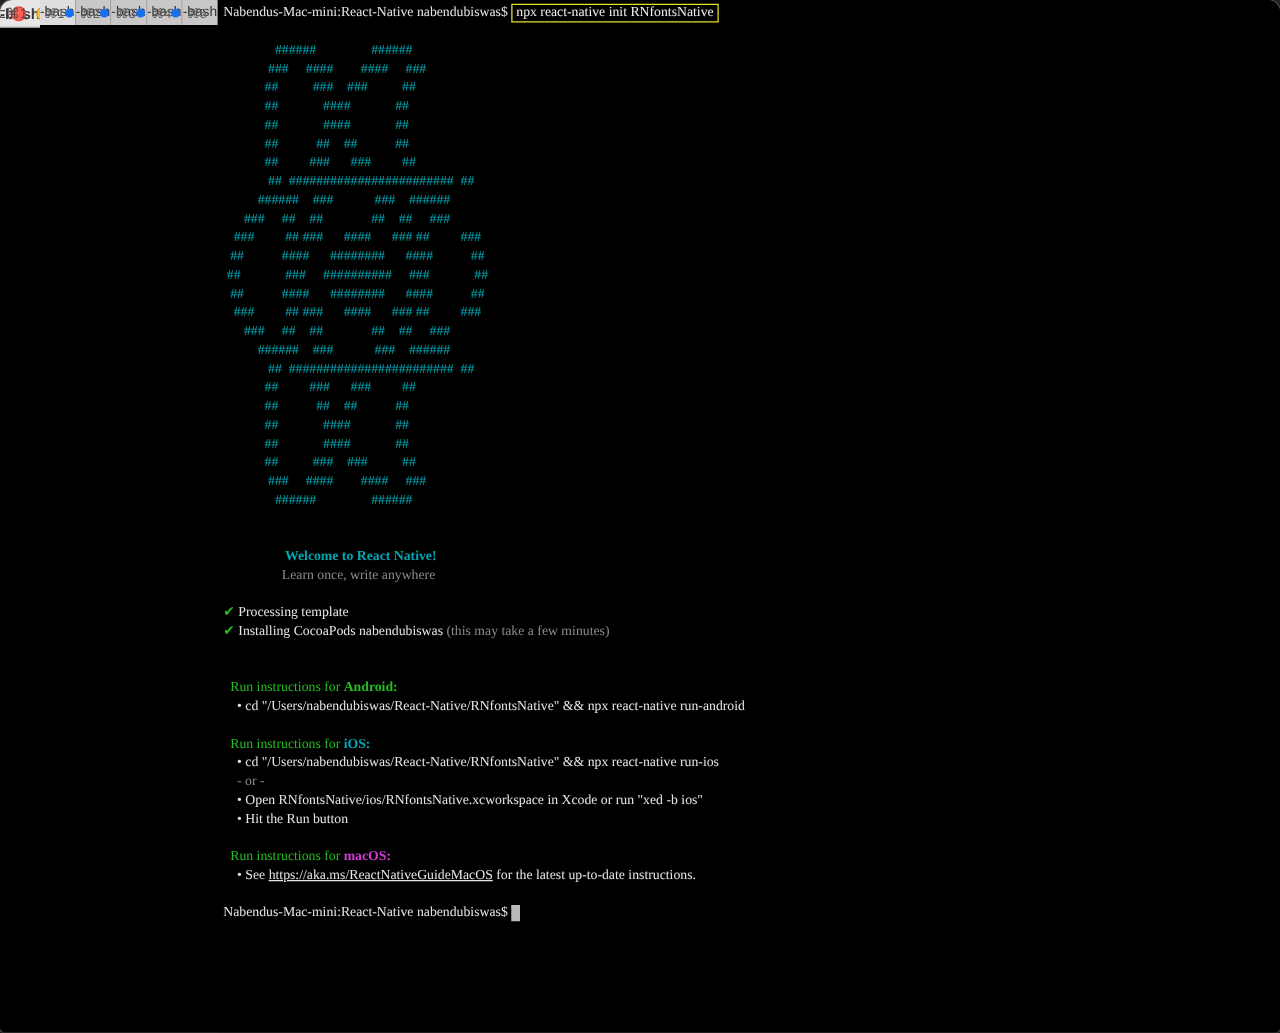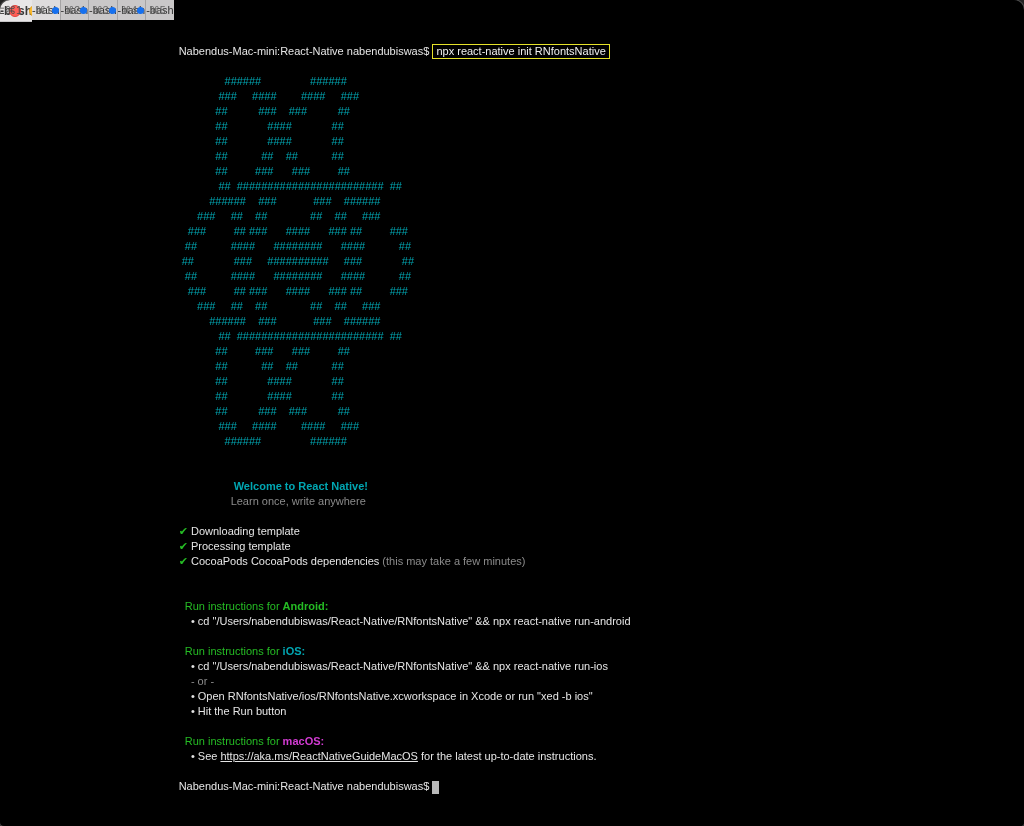--- a/index.html
+++ b/index.html
@@ -25,22 +25,22 @@
          background:#c9c7c8; border-right:1px solid #a5a3a4; font-size:11px; color:#333; cursor:pointer; }
   .tab:last-child { border-right:none; }
   .tab.active { background:#dedcdd; }
   .tab-right { position:absolute; right:8px; display:flex; align-items:center; gap:5px; }
   .tab-shortcut { color:#636363; font-size:10.5px; }
   .dot { width:7px; height:7px; border-radius:50%; background:#126eb5 }
   .dot { background:#1670ef; }
 
   
   .terminal { flex:1; background:#000; padding:3px 0 0 5px; overflow:hidden;
-              font-family:Liberation Sans, sans-serif; font-size:11px; color:#e5e5e5;
-              cursor:text;margin-top:41px; }
+              font-family:Liberation Serif, serif; font-size:11px; color:#e5e5e5;
+              cursor:text; }
   .tline { white-space:pre; height:15px; line-height:15px; }
   pre.logo { font-family:inherit; font-size:11px; line-height:15px; color:#00a6b2; margin:0; }
   .cyan { color:#00a6b2; }
   .green { color:#25bc24; }
   .gray { color:#8b8b8b; }
   .magenta { color:#d33bd3;text-align:center; }
   .bold { font-weight:700; }
   .cmd-box { border:1.5px solid #e6e229; padding:0 3px 1px 3px; color:#f0f0f0; }
   .underline { text-decoration:underline; cursor:pointer; }
   .cursor { display:inline-block; width:7px; height:13px; background:#b9b9b9; vertical-align:middle; }
@@ -126,23 +126,22 @@
             ##             ####             ##
             ##             ####             ##
             ##          ###    ###          ##
              ###     ####        ####     ###
                ######                ######</pre>
     <div class="tline"></div>
     <div class="tline"></div>
     <div class="tline"><span class="cyan bold">                  Welcome to React Native!</span></div>
     <div class="tline"><span class="gray">                 Learn once, write anywhere</span></div>
     <div class="tline"></div>
-    <div class="tline"><span class="green">✔</span> <span>Downloading template</span></div>
     <div class="tline"><span class="green">✔</span> <span>Processing template</span></div>
-    <div class="tline"><span class="green">✔</span> <span>CocoaPods CocoaPods dependencies</span><span class="gray"> (this may take a few minutes)</span></div>
+    <div class="tline"><span class="green">✔</span> <span>Installing CocoaPods nabendubiswas</span><span class="gray"> (this may take a few minutes)</span></div>
     <div class="tline"></div>
     <div class="tline"></div>
     <div class="tline"><span class="green">  Run instructions for </span><span class="green bold">Android:</span></div>
     <div class="tline"><span>    • cd "/Users/nabendubiswas/React-Native/RNfontsNative" &amp;&amp; npx react-native run-android</span></div>
     <div class="tline"></div>
     <div class="tline"><span class="green">  Run instructions for </span><span class="cyan bold">iOS:</span></div>
     <div class="tline"><span>    • cd "/Users/nabendubiswas/React-Native/RNfontsNative" &amp;&amp; npx react-native run-ios</span></div>
     <div class="tline"><span class="gray">    - or -</span></div>
     <div class="tline"><span>    • Open RNfontsNative/ios/RNfontsNative.xcworkspace in Xcode or run "xed -b ios"</span></div>
     <div class="tline"><span>    • Hit the Run button</span></div>

